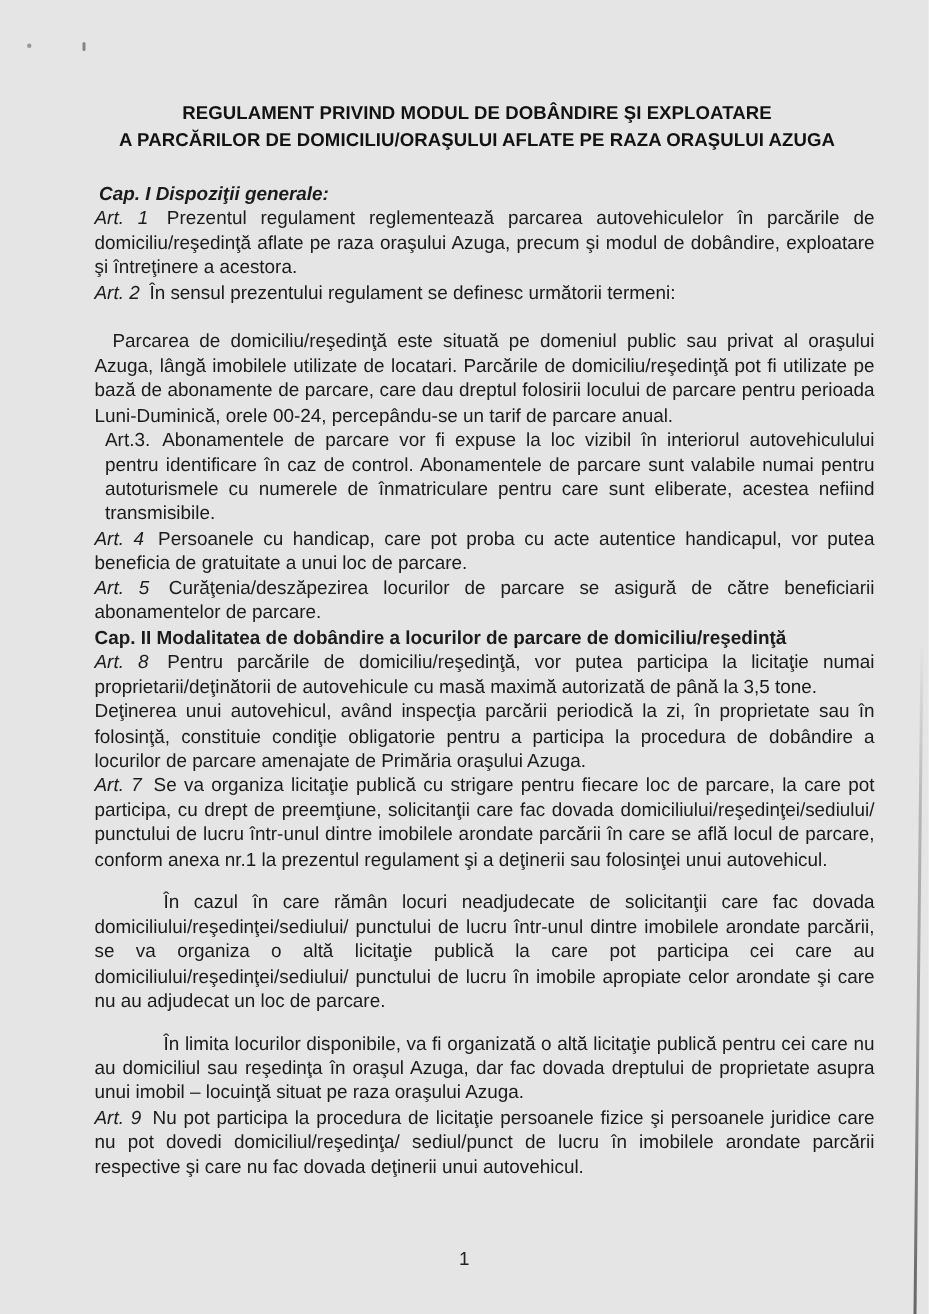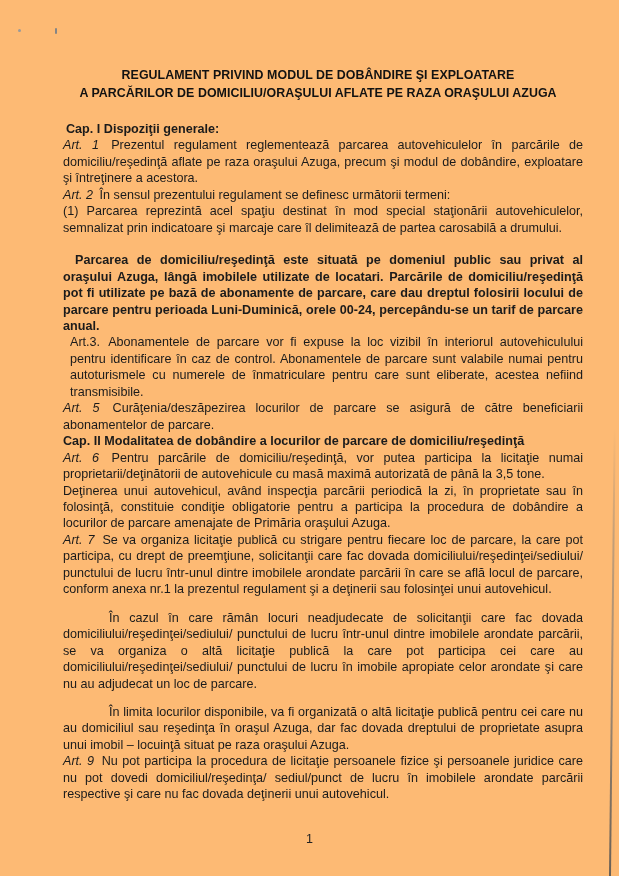--- a/index.html
+++ b/index.html
@@ -4,21 +4,21 @@
 <style>
   html,body { margin:0; padding:0; }
   body {
     width:619px; height:876px;
     background:#ffffff;
     font-family:"Liberation Sans", sans-serif;
     color:#1c1c1c;
     position:relative;
     overflow:hidden;
   }
-  .page { position:absolute; inset:0; background:#fdba74; overflow:hidden; }
+  .page { position:absolute; inset:0; background:#e5e5e5; overflow:hidden; }
 
   
   .speck { position:absolute; }
   .s1 { left:18px; top:29px; width:3px; height:3px; background:#9a9a9a; border-radius:50%; }
   .s2 { left:55px; top:28px; width:2px; height:6px; background:#858585; border-radius:1px; }
   .edge-line {
     position:absolute; left:609px; top:428px; width:2px; height:448px;
     background:linear-gradient(to bottom,
       rgba(130,130,130,0) 0%,
       rgba(125,125,125,0.45) 25%,
@@ -36,24 +36,24 @@
   .title .tl { display:block; }
 
   
   .doc-body {
     position:absolute; top:121px; left:63px; width:520px;
     font-size:12.6px; line-height:16.45px; text-align:justify;
     color:#1b1b1b;
   }
   .p { margin:0; }
   .cap { font-weight:700; }
-  .cap-i { padding-left:3px; }
+  .cap-i { padding-left:3px;font-style:italic; }
   .lbl { font-weight:400; font-style:italic; padding-right:3px; }
   .lblb { font-weight:400; padding-right:2px; }
-  .pb { font-weight:700; text-indent:12px; }
+  .pb { font-weight:400; text-indent:12px; }
   .art3block { margin-left:7px; }
   .ind { text-indent:46px;margin-top:12px; }
   .gap { height:16px; }
 
   .page-number {
     position:absolute; top:832px; left:0; width:619px;
     text-align:center; font-size:12.5px; color:#222;
   }
 </style>
 </head>
@@ -71,34 +71,34 @@
   </div>
 
   <div class="doc-body">
 
     <p class="p cap cap-i">Cap. I Dispoziţii generale:</p>
 
     <p class="p"><span class="lbl">Art. 1</span> <span>Prezentul regulament reglementează parcarea autovehiculelor în parcările de domiciliu/reşedinţă aflate pe raza oraşului Azuga, precum şi modul de dobândire, exploatare şi întreţinere a acestora.</span></p>
 
     <p class="p"><span class="lbl">Art. 2</span> <span>În sensul prezentului regulament se definesc următorii termeni:</span></p>
 
-    <p class="p">(1) Parcarea reprezintă acel spaţiu destinat în mod special staţionării autovehiculelor, semnalizat prin indicatoare şi marcaje care îl delimitează de partea carosabilă a drumului.</p>
 
     <div class="gap"></div>
 
     <p class="p pb">Parcarea de domiciliu/reşedinţă este situată pe domeniul public sau privat al oraşului Azuga, lângă imobilele utilizate de locatari. Parcările de domiciliu/reşedinţă pot fi utilizate pe bază de abonamente de parcare, care dau dreptul folosirii locului de parcare pentru perioada Luni-Duminică, orele 00-24, percepându-se un tarif de parcare anual.</p>
 
     <p class="p art3block"><span class="lblb">Art.3.</span> <span>Abonamentele de parcare vor fi expuse la loc vizibil în interiorul autovehiculului pentru identificare în caz de control. Abonamentele de parcare sunt valabile numai pentru autoturismele cu numerele de înmatriculare pentru care sunt eliberate, acestea nefiind transmisibile.</span></p>
 
+    <p class="p"><span class="lbl">Art. 4</span> <span>Persoanele cu handicap, care pot proba cu acte autentice handicapul, vor putea beneficia de gratuitate a unui loc de parcare.</span></p>
 
     <p class="p"><span class="lbl">Art. 5</span> <span>Curăţenia/deszăpezirea locurilor de parcare se asigură de către beneficiarii abonamentelor de parcare.</span></p>
 
     <p class="p cap">Cap. II Modalitatea de dobândire a locurilor de parcare de domiciliu/reşedinţă</p>
 
-    <p class="p"><span class="lbl">Art. 6</span> <span>Pentru parcările de domiciliu/reşedinţă, vor putea participa la licitaţie numai proprietarii/deţinătorii de autovehicule cu masă maximă autorizată de până la 3,5 tone.</span></p>
+    <p class="p"><span class="lbl">Art. 8</span> <span>Pentru parcările de domiciliu/reşedinţă, vor putea participa la licitaţie numai proprietarii/deţinătorii de autovehicule cu masă maximă autorizată de până la 3,5 tone.</span></p>
 
     <p class="p">Deţinerea unui autovehicul, având inspecţia parcării periodică la zi, în proprietate sau în folosinţă, constituie condiţie obligatorie pentru a participa la procedura de dobândire a locurilor de parcare amenajate de Primăria oraşului Azuga.</p>
 
     <p class="p"><span class="lbl">Art. 7</span> <span>Se va organiza licitaţie publică cu strigare pentru fiecare loc de parcare, la care pot participa, cu drept de preemţiune, solicitanţii care fac dovada domiciliului/reşedinţei/sediului/ punctului de lucru într-unul dintre imobilele arondate parcării în care se află locul de parcare, conform anexa nr.1 la prezentul regulament şi a deţinerii sau folosinţei unui autovehicul.</span></p>
 
     <p class="p ind">În cazul în care rămân locuri neadjudecate de solicitanţii care fac dovada domiciliului/reşedinţei/sediului/ punctului de lucru într-unul dintre imobilele arondate parcării, se va organiza o altă licitaţie publică la care pot participa cei care au domiciliului/reşedinţei/sediului/ punctului de lucru în imobile apropiate celor arondate şi care nu au adjudecat un loc de parcare.</p>
 
     <p class="p ind">În limita locurilor disponibile, va fi organizată o altă licitaţie publică pentru cei care nu au domiciliul sau reşedinţa în oraşul Azuga, dar fac dovada dreptului de proprietate asupra unui imobil – locuinţă situat pe raza oraşului Azuga.</p>
 
 

